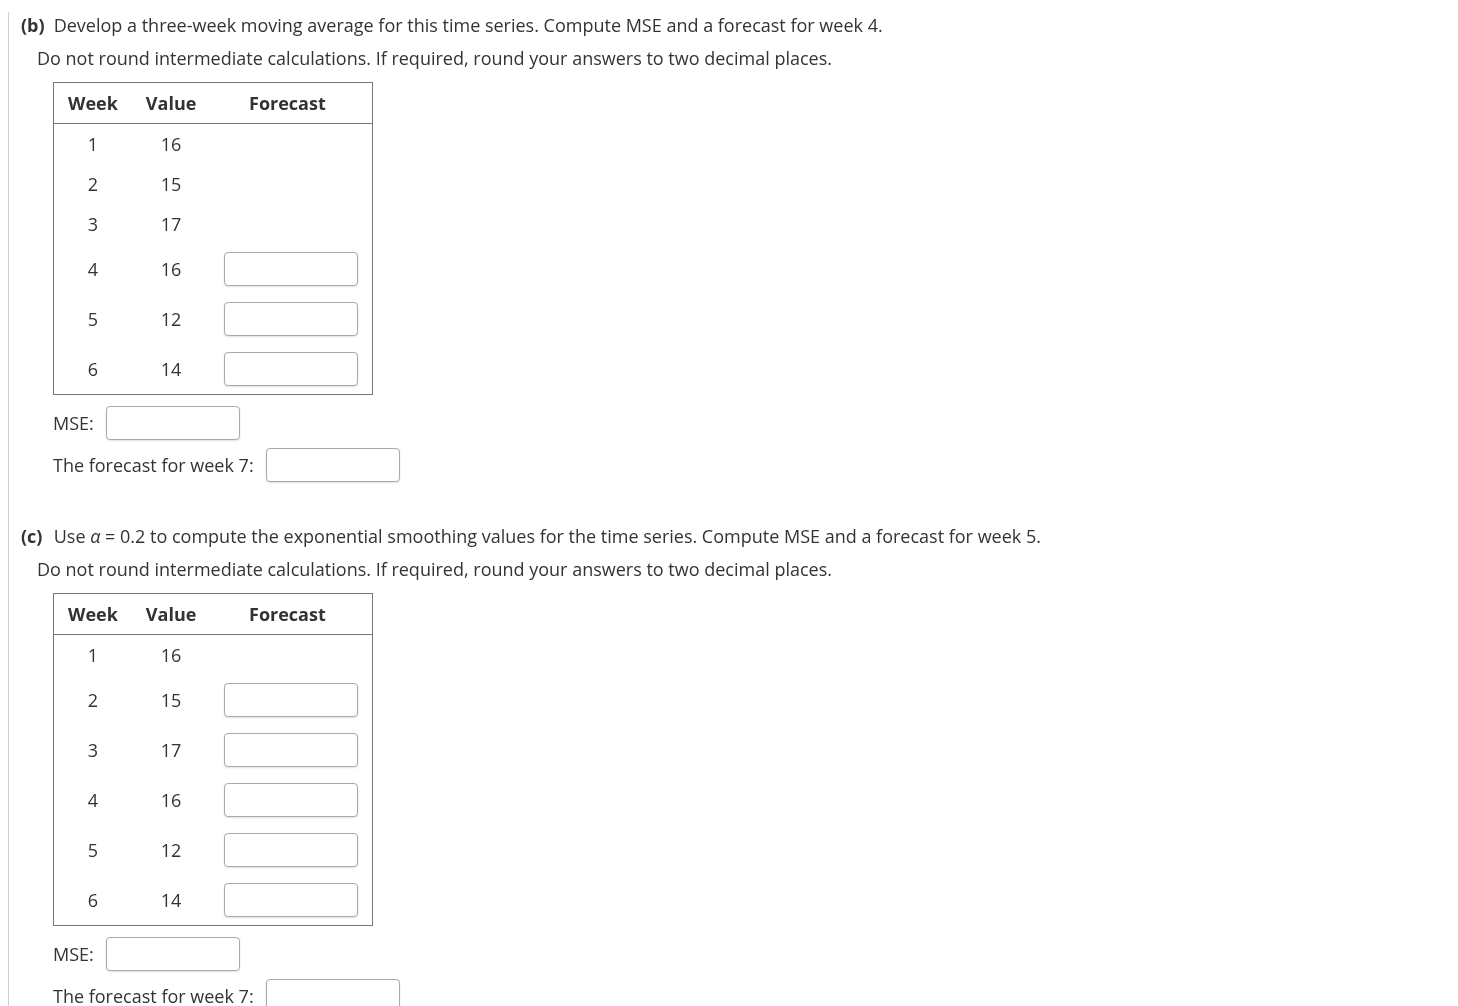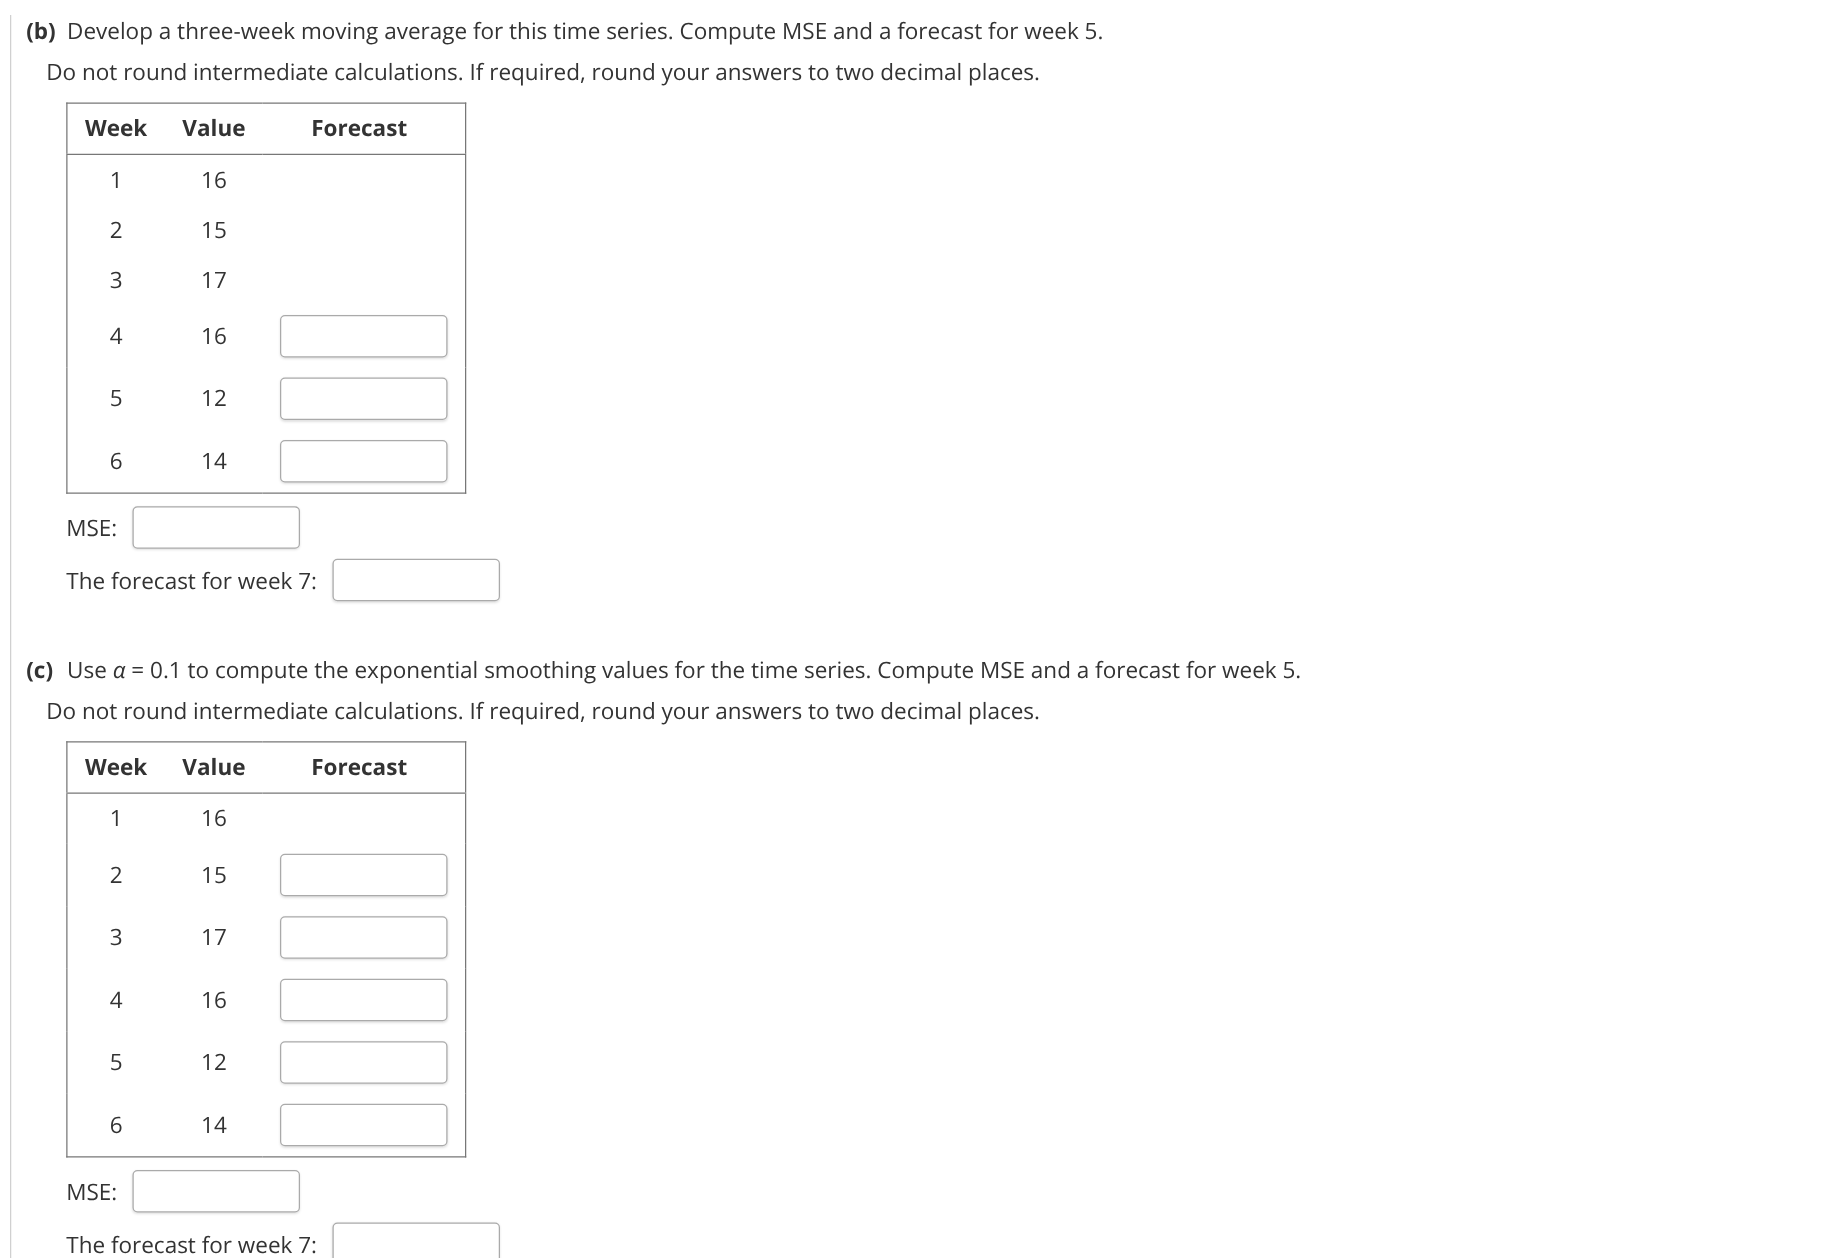--- a/index.html
+++ b/index.html
@@ -65,34 +65,34 @@
     box-shadow: 0 1px 2px rgba(0,0,0,0.12);
     padding: 2px 6px;
     font-size: 16px;
   }
   .followups {
     margin: 10px 0 0 32px;
     line-height: 2.0;
   }
   .followups .row {
     display: flex;
-    align-items: flex-start;
+    align-items: center;
     gap: 12px;
     margin-bottom: 6px;
   }
 </style>
 </head>
 <body>
 
 <div class="left-border">
 
   <div class="part">
     <div class="prompt-line">
       <span class="part-label">(b)</span>
-      <span>Develop a three-week moving average for this time series. Compute MSE and a forecast for week 5.</span>
+      <span>Develop a three-week moving average for this time series. Compute MSE and a forecast for week 4.</span>
     </div>
     <div class="prompt-line subline">Do not round intermediate calculations. If required, round your answers to two decimal places.</div>
 
     <table class="data-table">
       <thead>
         <tr>
           <th>Week</th>
           <th>Value</th>
           <th class="forecast-head">Forecast</th>
         </tr>
@@ -139,21 +139,21 @@
       <div class="row">
         <span>The forecast for week 7:</span>
         <input class="field" type="text" style="">
       </div>
     </div>
   </div>
 
   <div class="part">
     <div class="prompt-line">
       <span class="part-label">(c)</span>
-      <span>Use </span><span class="italic">α</span><span> = 0.1</span><span> to compute the exponential smoothing values for the time series. Compute MSE and a forecast for week 5.</span>
+      <span>Use </span><span class="italic">α</span><span> = 0.2</span><span> to compute the exponential smoothing values for the time series. Compute MSE and a forecast for week 5.</span>
     </div>
     <div class="prompt-line subline">Do not round intermediate calculations. If required, round your answers to two decimal places.</div>
 
     <table class="data-table">
       <thead>
         <tr>
           <th>Week</th>
           <th>Value</th>
           <th class="forecast-head">Forecast</th>
         </tr>

